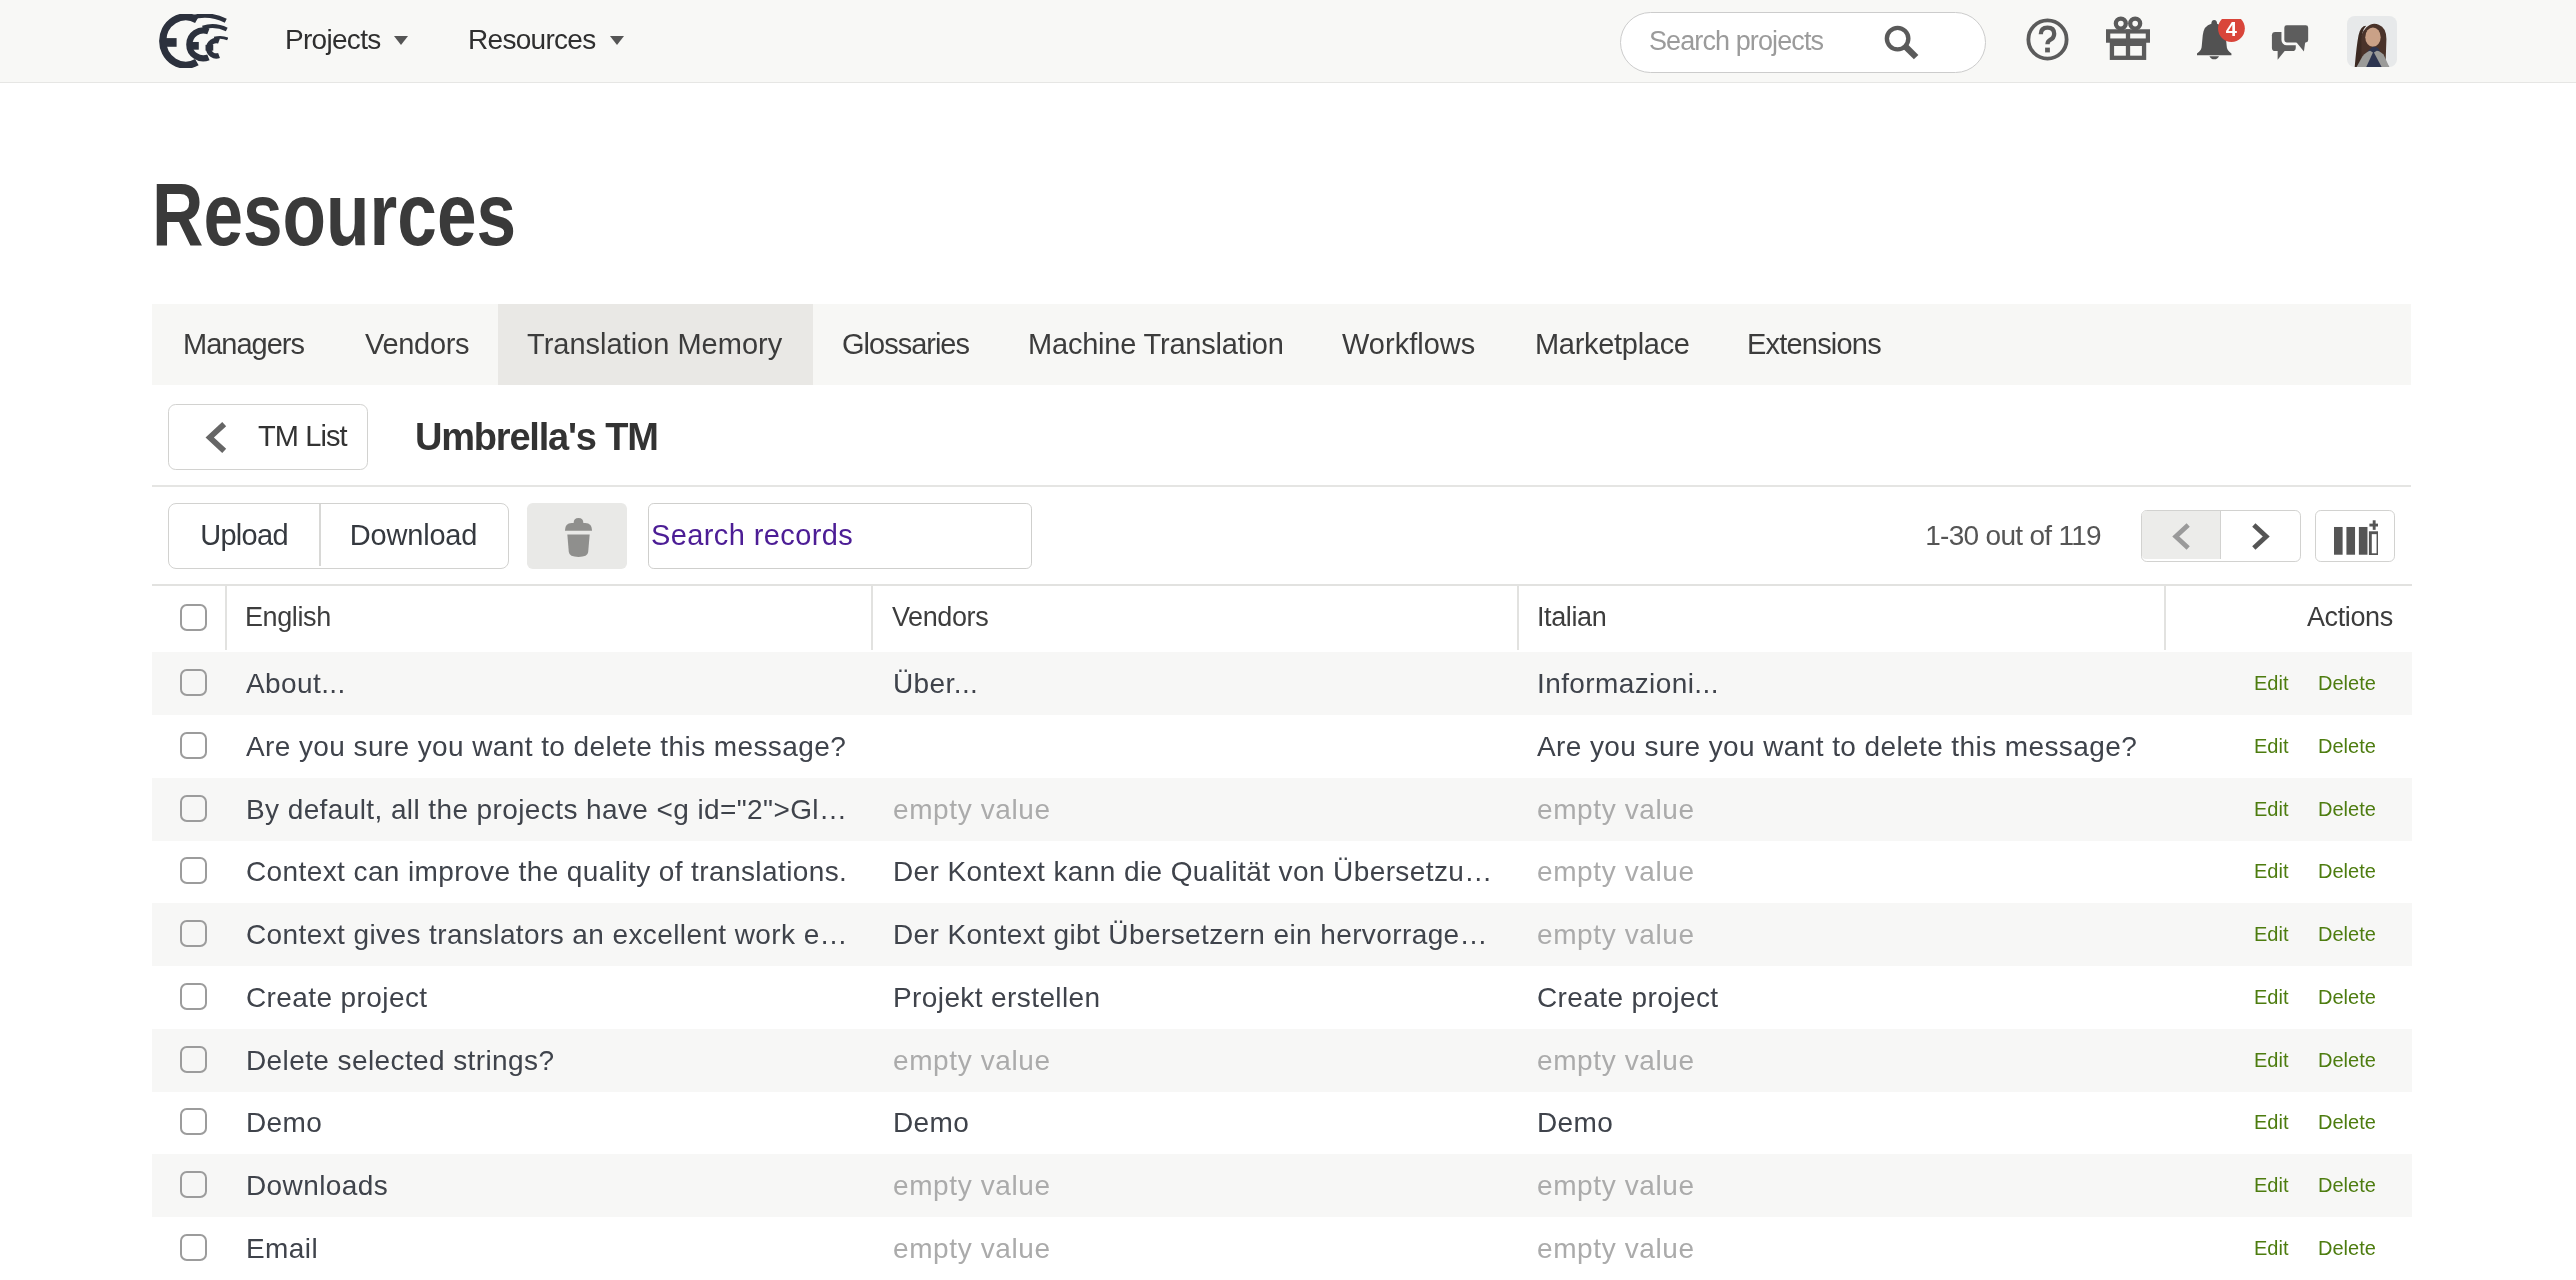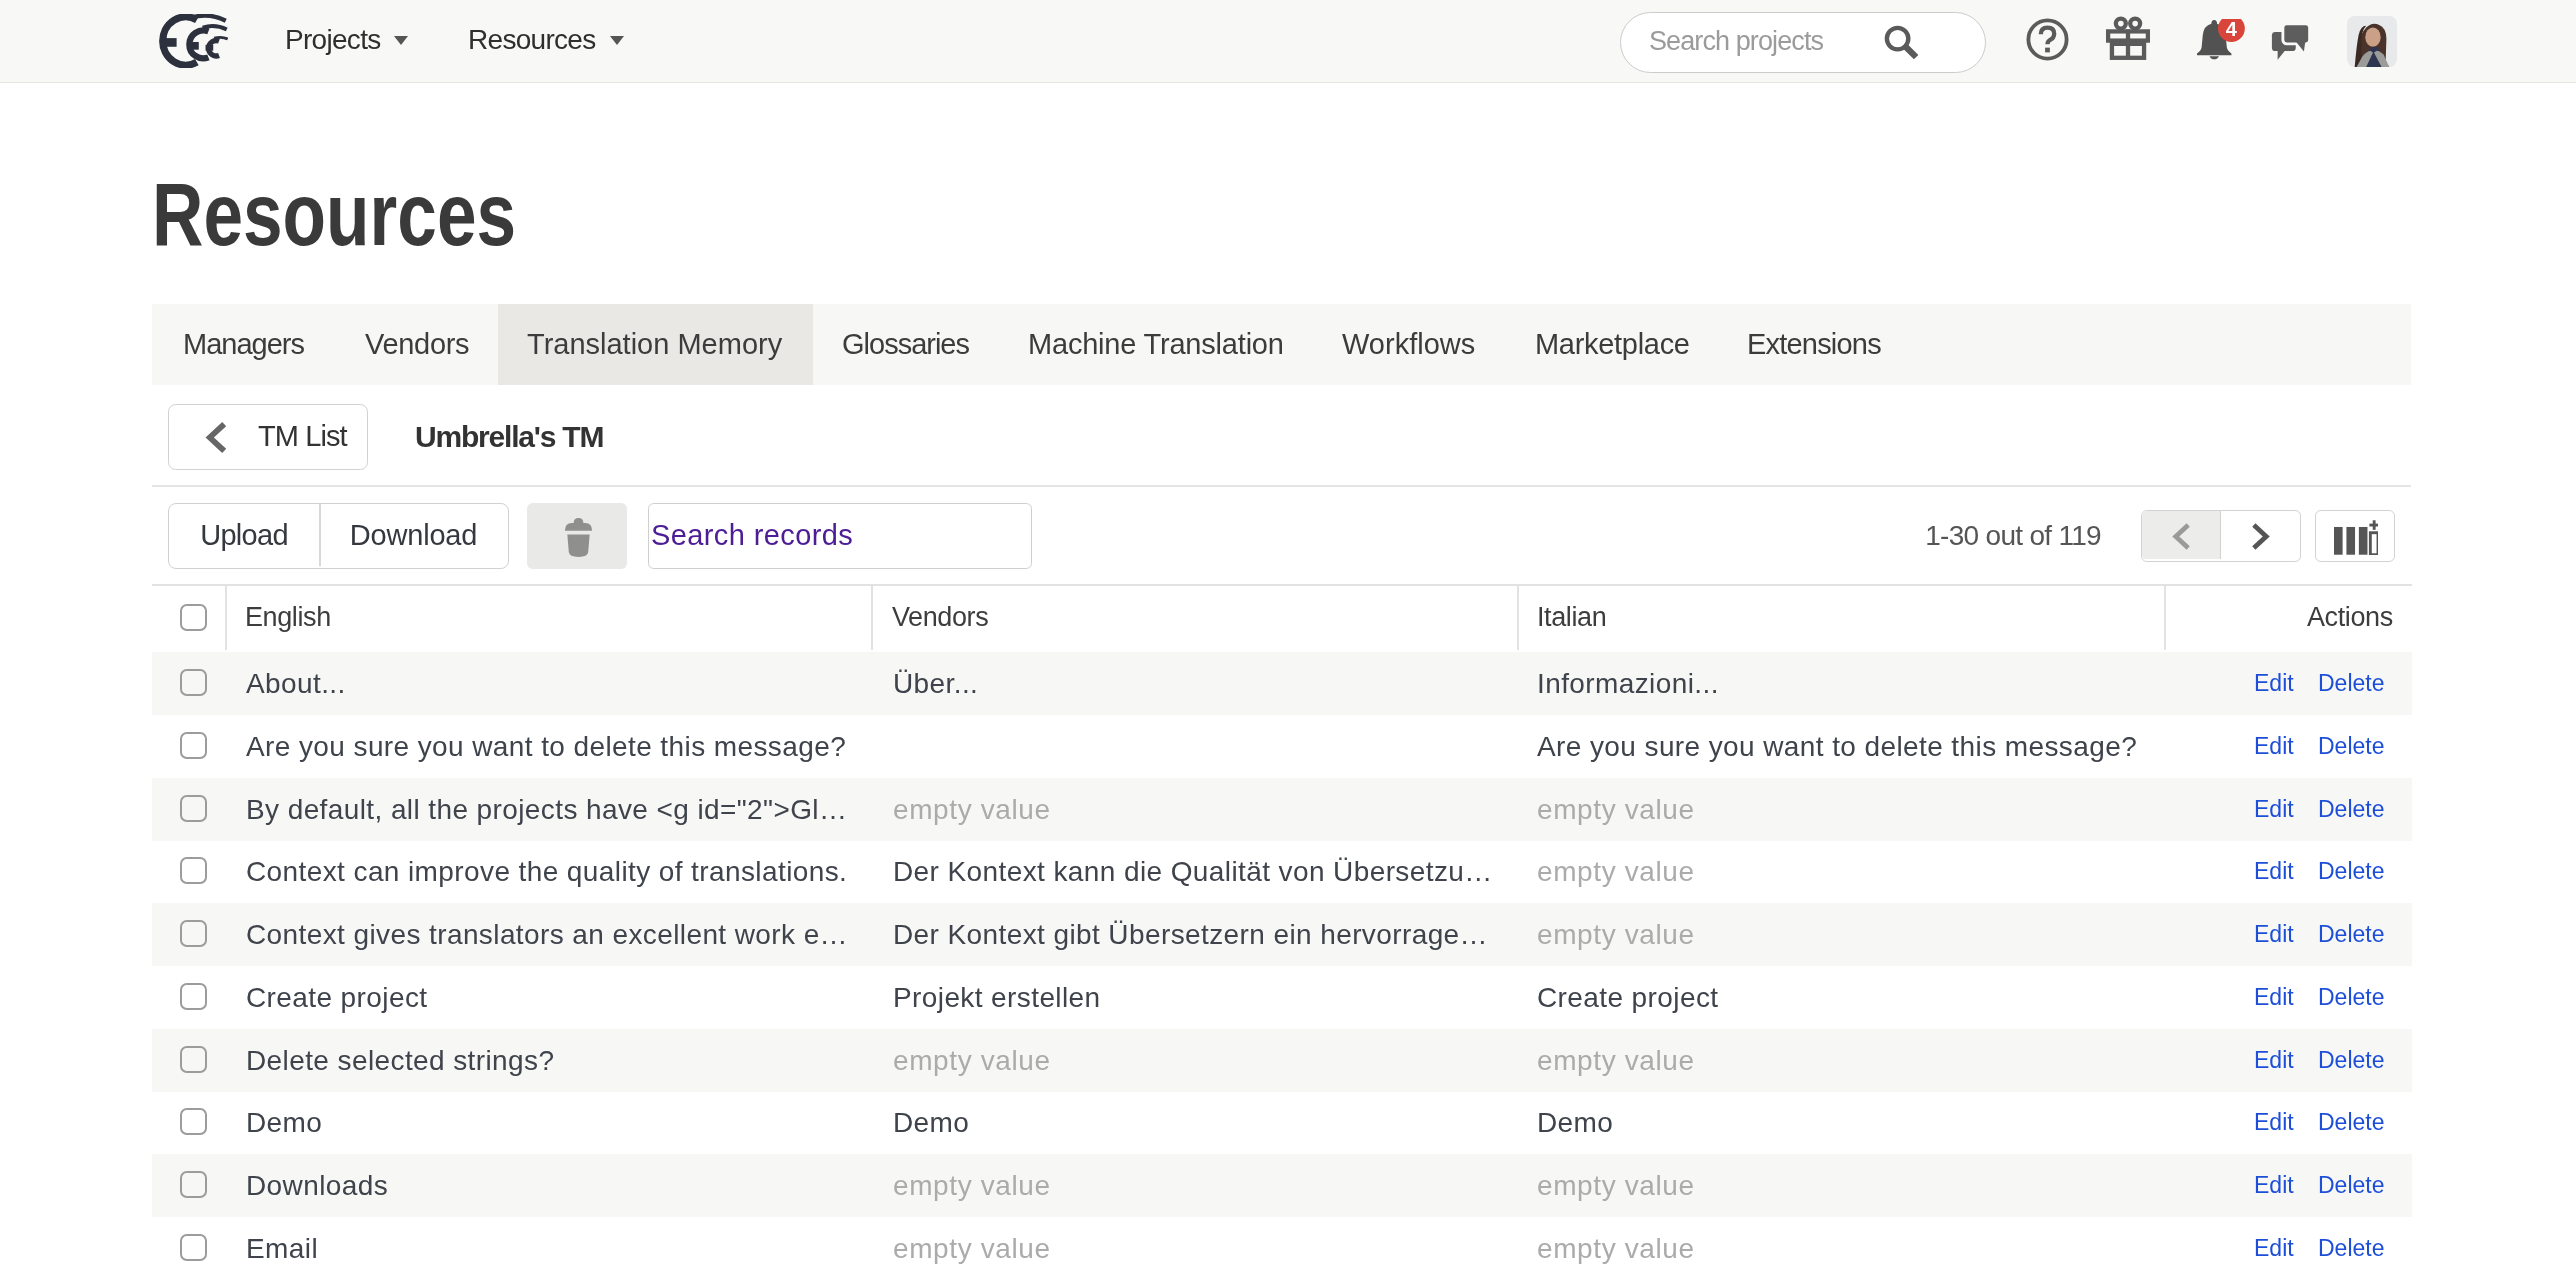--- a/index.html
+++ b/index.html
@@ -18,21 +18,21 @@
 
 
 #tabbar { position:absolute; left:152px; top:304px; width:2259px; height:81px; background:#f7f7f5; }
 #tabactive { position:absolute; left:498px; top:304px; width:315px; height:81px; background:#e9e8e5; }
 .tab { position:absolute; top:304px; height:81px; line-height:81px; font-size:29px; color:#3c3c3c; }
 
 
 #tmbtn { position:absolute; left:168px; top:404px; width:200px; height:66px; background:#fff; border:1.9px solid #d2d2d0; border-radius:7.7px; }
 #tmbtn svg { position:absolute; left:35px; top:16.4px; }
 #tmbtn span { position:absolute; left:89px; top:0; line-height:62px; font-size:29px; color:#333; letter-spacing:-0.9px; }
-#tmname { position:absolute; left:415px; top:404px; height:66px; line-height:66px; font-size:30px; font-weight:700; color:#333; letter-spacing:-1.2px; }
+#tmname { position:absolute; left:415px; top:404px; height:66px; line-height:66px; font-size:38px; font-weight:700; color:#333; letter-spacing:-1.2px; }
 
 #hr1 { position:absolute; left:152px; top:485px; width:2259px; height:1.9px; background:#e5e5e3; }
 
 
 #updown { position:absolute; left:168px; top:503px; width:341px; height:66px; border:1.9px solid #d2d2d0; border-radius:8px; background:#fff; }
 #updown .dv { position:absolute; left:150px; top:0; width:1.9px; height:62px; background:#d8d8d6; }
 #updown .b1 { position:absolute; left:0; top:0; width:150px; height:62px; line-height:62px; text-align:center; font-size:29px; color:#35393f; letter-spacing:-0.7px; }
 #updown .b2 { position:absolute; left:152px; top:0; width:185px; height:62px; line-height:62px; text-align:center; font-size:29px; color:#35393f; letter-spacing:-0.2px; }
 #trashbtn { position:absolute; left:527px; top:503px; width:100px; height:66px; background:#e9e9e7; border-radius:5.8px; }
 #srec { position:absolute; left:648px; top:503px; width:384px; height:66px; border:1.9px solid #cfcfcd; border-radius:5.8px; background:#fff; }
@@ -47,21 +47,21 @@
 .row { position:absolute; left:152px; width:2260px; height:63px; }
 .row.g { background:#f7f7f6; }
 .cell { position:absolute; top:0; height:63px; line-height:63px; font-size:28px; color:#3f434b; letter-spacing:0.4px; white-space:nowrap; overflow:hidden; text-overflow:ellipsis; }
 .c1 { max-width:612px; }
 .c2 { max-width:608px; }
 .c3 { max-width:611px; }
 .c1 { left:94px; }
 .c2 { left:741px; }
 .c3 { left:1385px; }
 .mut { color:#ababab; letter-spacing:0.6px; }
-.lnk { position:absolute; top:0; height:63px; line-height:63px; font-size:23px; color:#1d4ed8; }
+.lnk { position:absolute; top:0; height:63px; line-height:63px; font-size:20px; color:#4d7c0f; }
 .cb { position:absolute; left:28px; width:27px; height:27px; border:2.9px solid #9c9c9c; border-radius:6.8px; background:transparent; }
 .hdrcb { top:604px; }
 .rowcb { top:17.4px; }
 </style>
 </head>
 <body>
 
 <div id="hdr"></div>
 <svg class="abs" style="left:158px;top:13.5px" width="70" height="54" viewBox="0 0 72 56">
   <g fill="none" stroke="#2c313d">

